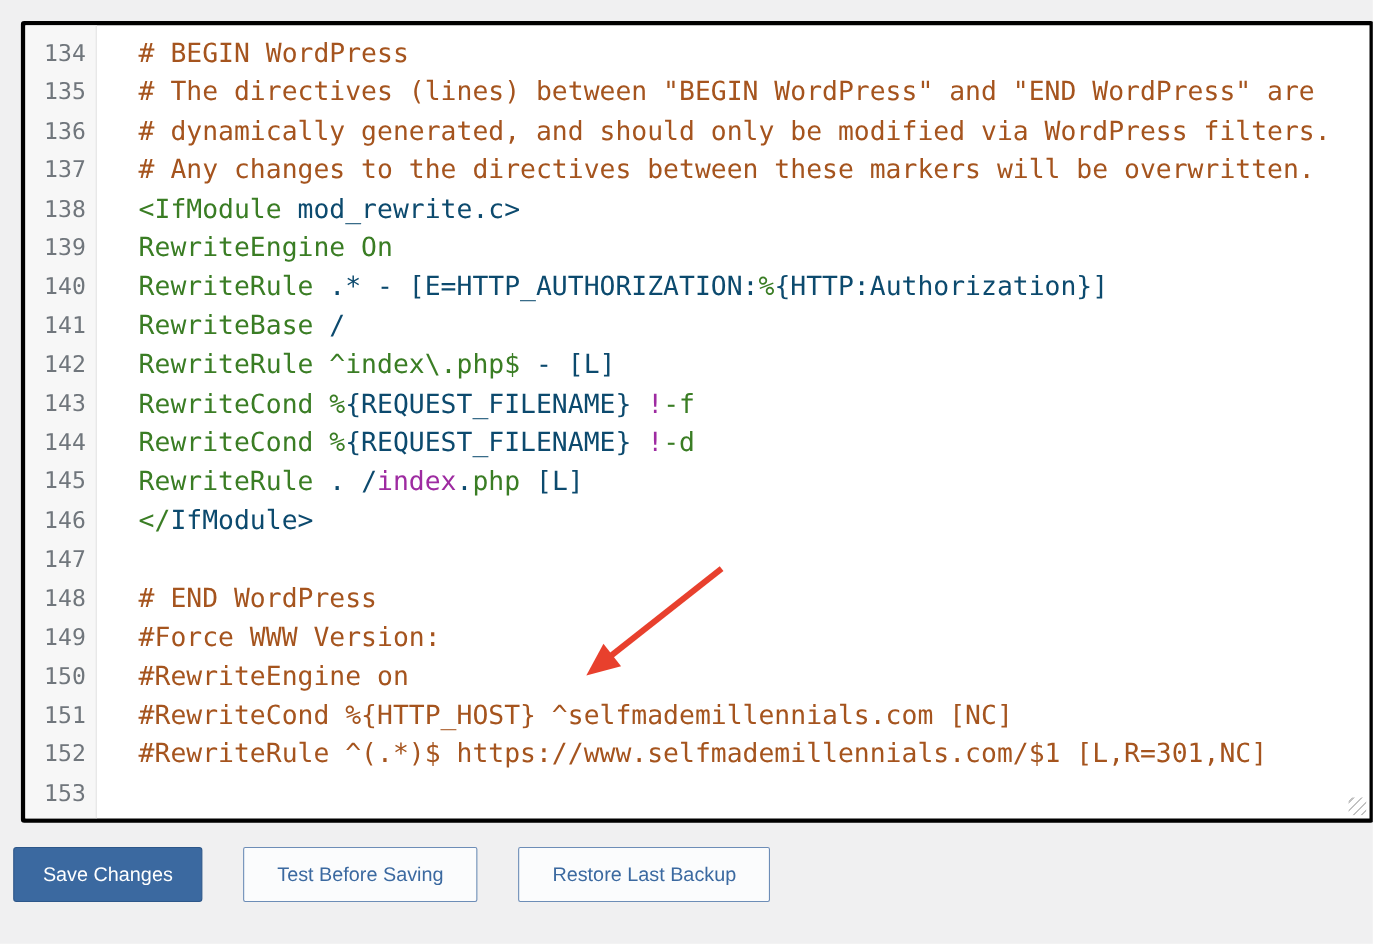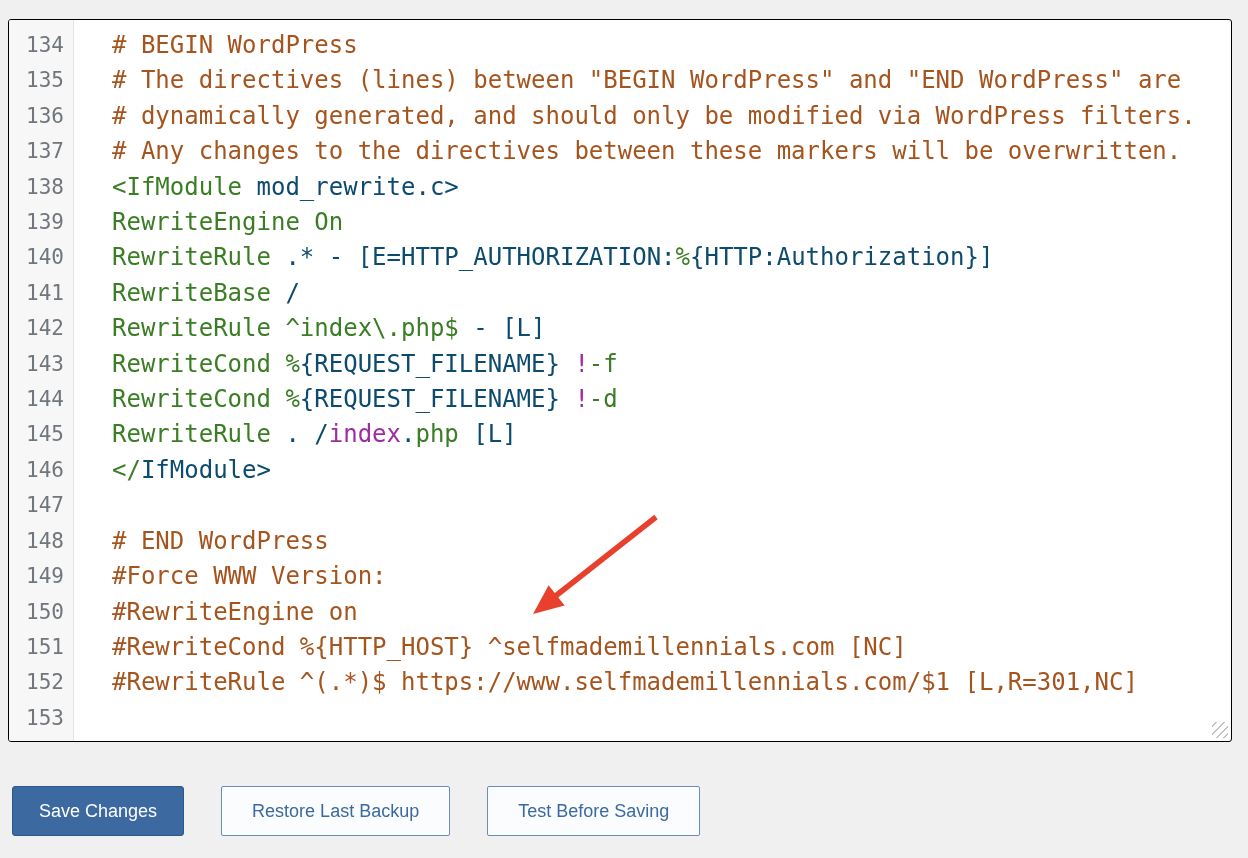--- a/index.html
+++ b/index.html
@@ -2,22 +2,22 @@
 <html><head>
 <meta charset="utf-8">
 <style>
   html,body{margin:0;padding:0;}
   body{
     width:1248px;height:858px;position:relative;overflow:hidden;
     background:var(--page-bg,#f0f0f1);
     font-family:"Liberation Sans",sans-serif;
   }
   .editor{
-    position:absolute;left:8px;top:19px;width:1222px;height:721px;
-    background:#ffffff;border:1px solid #000000;border-radius:3px;
+    position:absolute;left:19px;top:19px;width:1222px;height:721px;
+    background:#ffffff;border:4px solid #000000;border-radius:3px;
     overflow:hidden;
   }
   .gutter-bg{
     position:absolute;left:0;top:0;bottom:0;width:64px;
     background:#f7f7f7;border-right:1px solid #e4e4e4;
   }
   .code-lines{
     position:absolute;top:8px;left:0;right:0;
     font-family:"DejaVu Sans Mono",monospace;
     font-size:24px;line-height:35.4px;white-space:pre;
@@ -36,21 +36,21 @@
   .resize-handle{
     position:absolute;right:3px;bottom:3px;width:16px;height:16px;
     background:repeating-linear-gradient(135deg,
       transparent 0 2.5px,#c2c2c2 2.5px 4px,transparent 4px 5.5px);
   }
   .arrow-overlay{
     position:absolute;left:0;top:0;width:1248px;height:858px;
     pointer-events:none;
   }
   .button-row{
-    position:absolute;left:12px;top:786px;
+    position:absolute;left:12px;top:770px;
     display:flex;align-items:flex-start;gap:37px;
   }
   button{font-family:"Liberation Sans",sans-serif;cursor:pointer;}
   .btn-primary{
     height:50px;padding:0 26px;
     background:var(--accent,#3b69a0);color:#ffffff;
     border:1px solid #2d578a;border-radius:3px;
     font-size:18px;
   }
   .btn-secondary{
@@ -69,15 +69,15 @@
   <div class="resize-handle"></div>
 </div>
 
 <svg class="arrow-overlay" viewBox="0 0 1248 858" xmlns="http://www.w3.org/2000/svg">
   <line id="arrow-line" x1="656" y1="517" x2="553" y2="598" stroke="#e8402d" stroke-width="5.5"></line>
   <polygon id="arrow-head" points="533,614 548.6,585.2 564.6,605.6" fill="#e8402d"></polygon>
 </svg>
 
 <div class="button-row">
   <button class="btn-primary">Save Changes</button>
+  <button class="btn-secondary">Test Before Saving</button>
   <button class="btn-secondary">Restore Last Backup</button>
-  <button class="btn-secondary">Test Before Saving</button>
 </div>
 
 </body></html>

